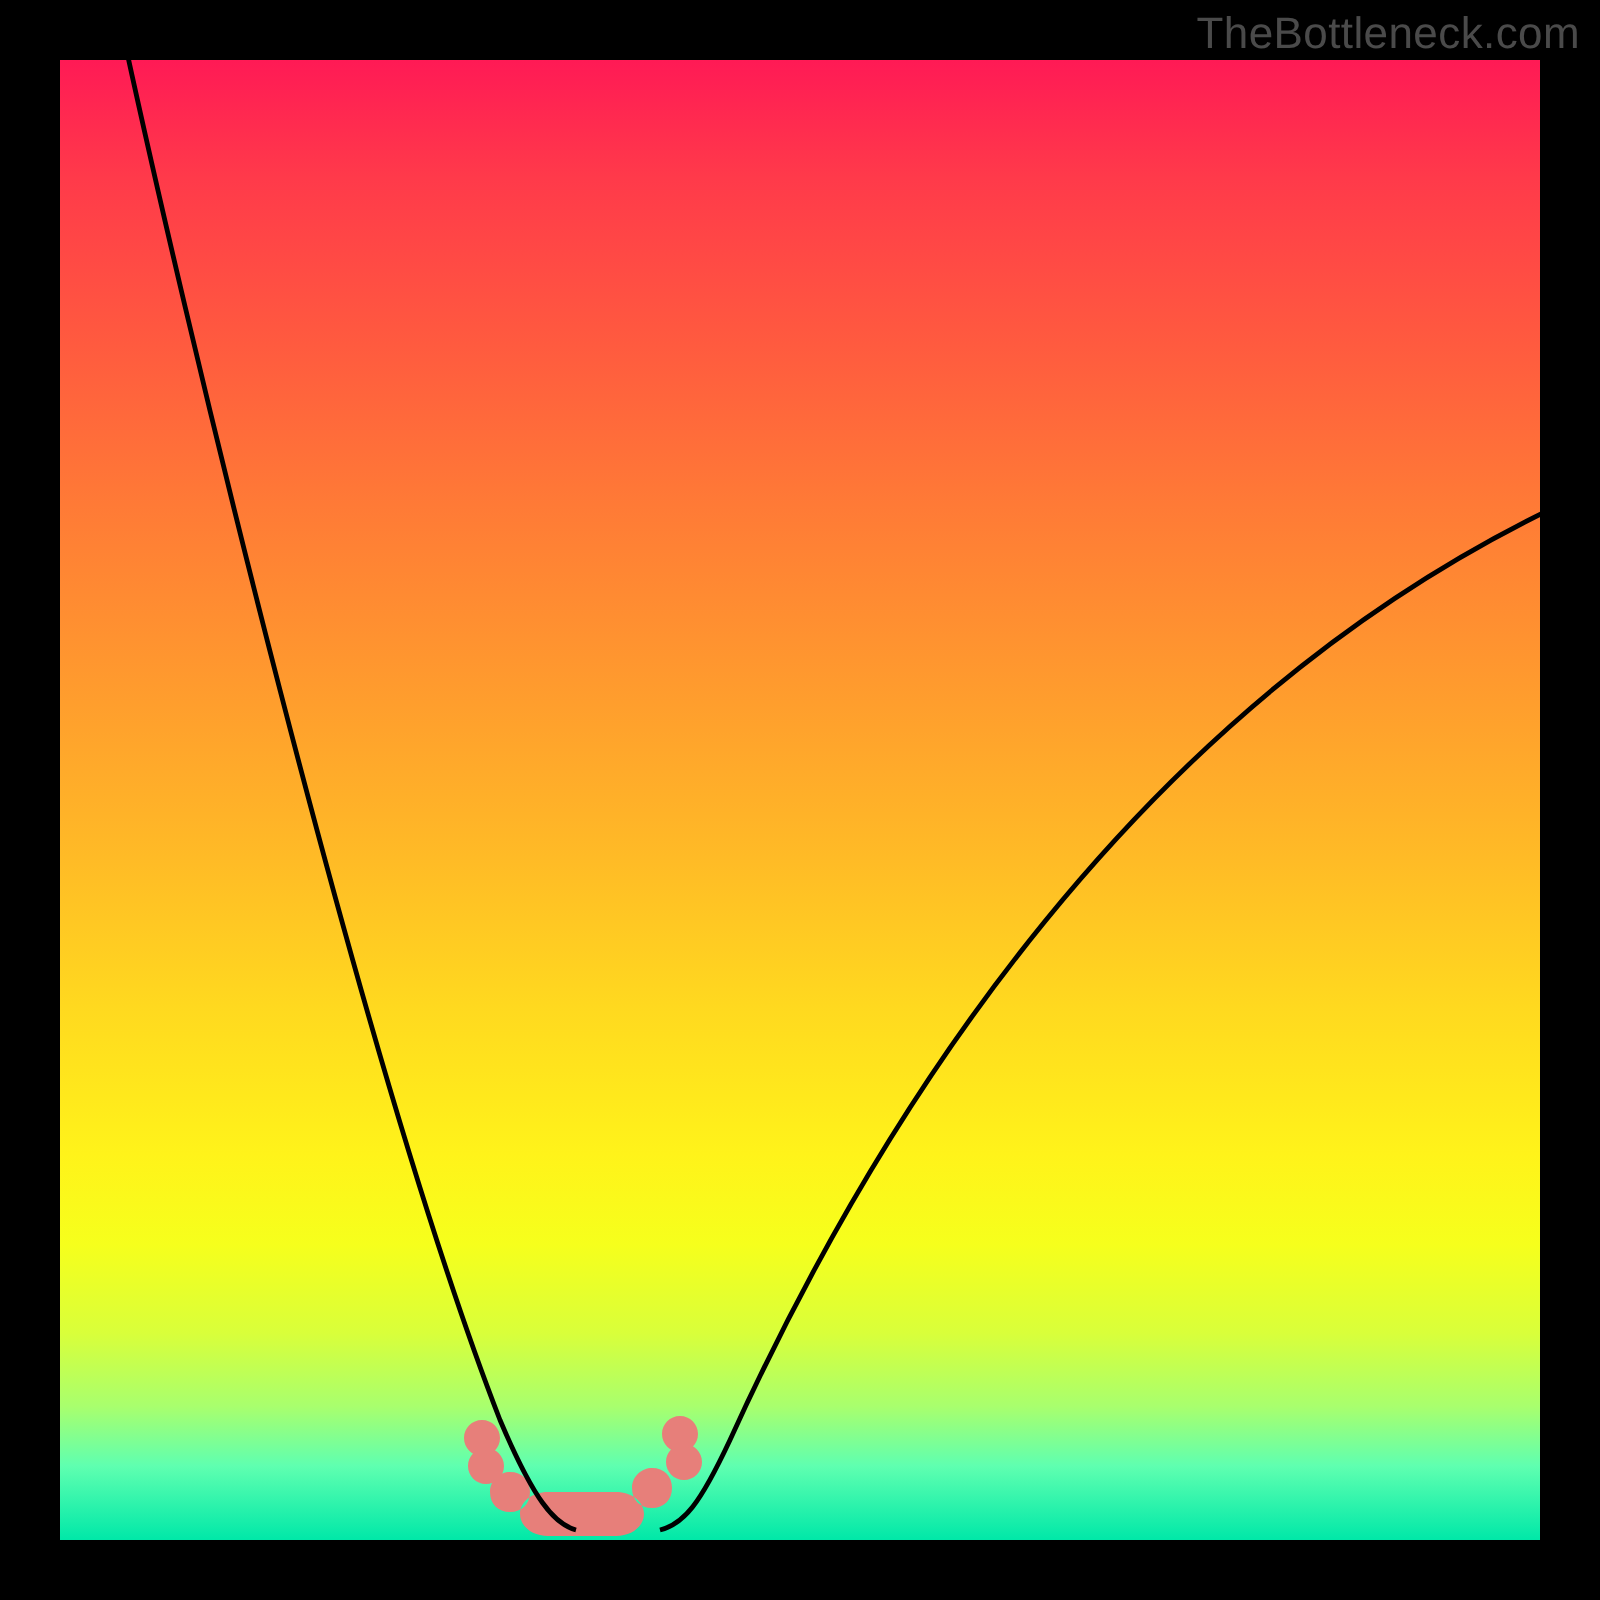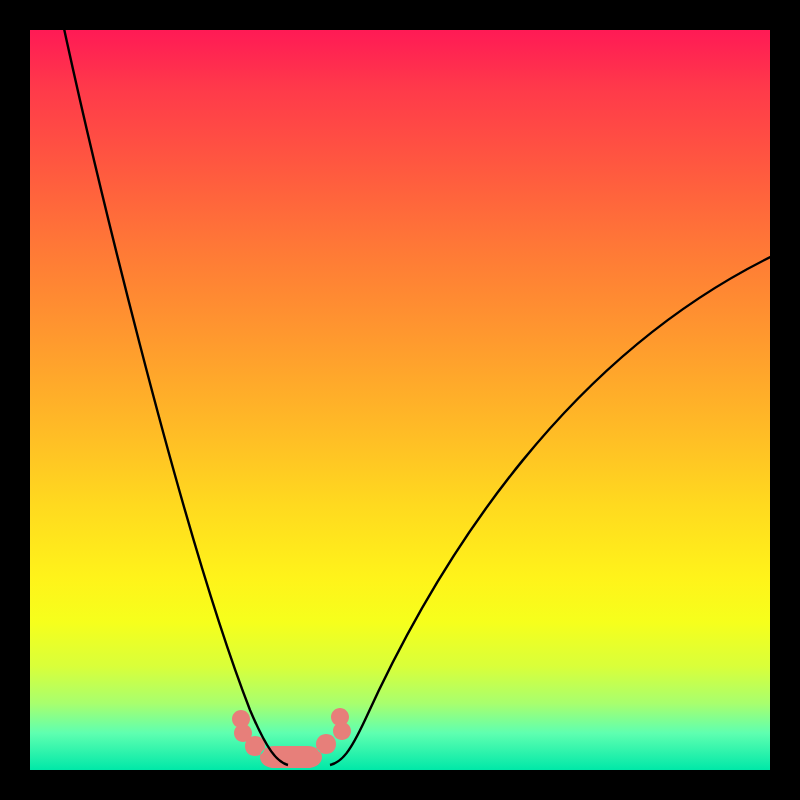--- a/index.html
+++ b/index.html
@@ -57,20 +57,21 @@
     top: 0;
     width: 740px;
     height: 740px;
     overflow: visible;
   }
 </style>
 </head>
 <body>
 
 <div class="frame">
+  <div class="watermark">TheBottleneck.com</div>
   <div class="plot">
     <svg class="curves" viewBox="0 0 740 740">
       <path fill="#e77f7a" stroke="none" d="M 211 680 c -5 0 -9 4 -9 9 c 0 5 4 9 9 9 c 5 0 9 -4 9 -9 c 0 -5 -4 -9 -9 -9 M 213 694 c -5 0 -9 4 -9 9 c 0 5 4 9 9 9 c 5 0 9 -4 9 -9 c 0 -5 -4 -9 -9 -9 M 225 706 c -5 0 -10 4 -10 10 c 0 6 4 10 10 10 c 6 0 10 -4 10 -10 c 0 -6 -4 -10 -10 -10 M 244 716 l 34 0 c 8 0 14 5 14 11 c 0 6 -6 11 -14 11 l -34 0 c -8 0 -14 -5 -14 -11 c 0 -6 6 -11 14 -11 M 296 704 c -5 0 -10 4 -10 10 c 0 6 4 10 10 10 c 6 0 10 -4 10 -10 c 0 -6 -4 -10 -10 -10 M 310 678 c -5 0 -9 4 -9 9 c 0 5 4 9 9 9 c 5 0 9 -4 9 -9 c 0 -5 -4 -9 -9 -9 M 312 692 c -5 0 -9 4 -9 9 c 0 5 4 9 9 9 c 5 0 9 -4 9 -9 c 0 -5 -4 -9 -9 -9"></path>
       <path fill="none" stroke="#000" stroke-width="2.4" d="M 30 -20 C 60 120, 150 500, 220 680 C 237 720, 247 732, 258 735"></path>
       <path fill="none" stroke="#000" stroke-width="2.4" d="M 300 735 C 312 732, 320 722, 335 690 C 410 525, 540 320, 755 220"></path>
     </svg>
   </div>
 </div>
 
 </body></html>

